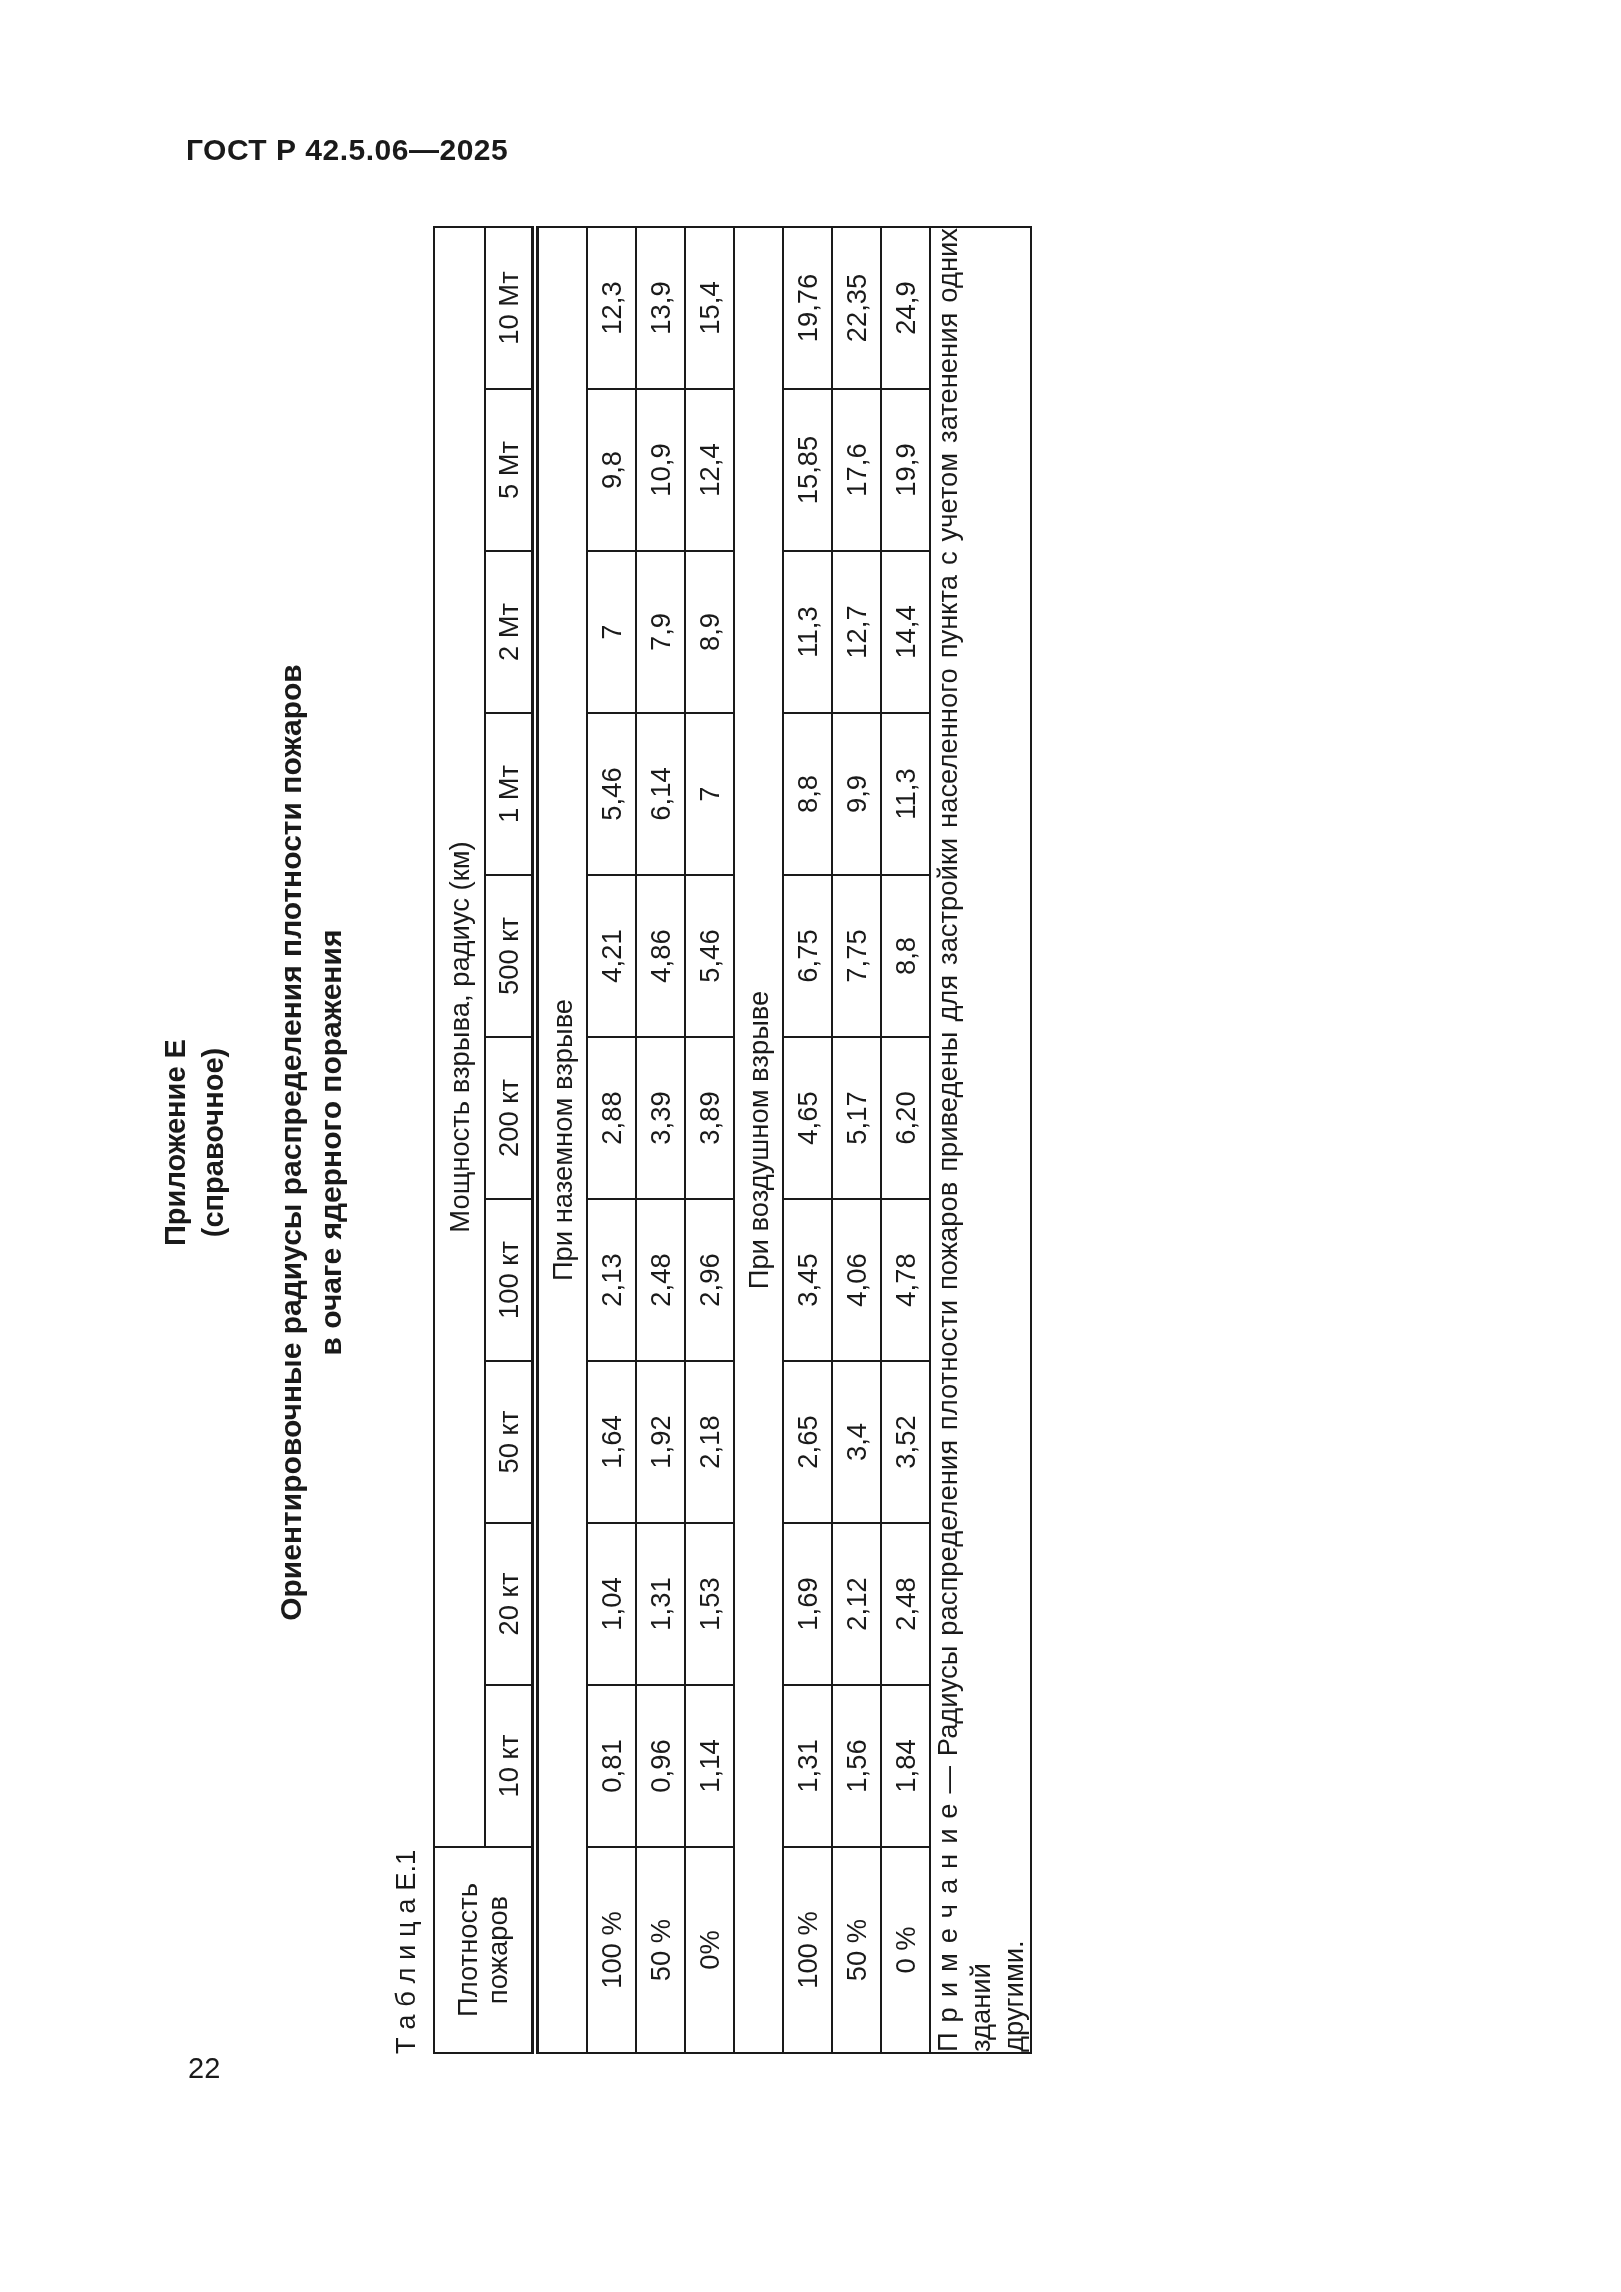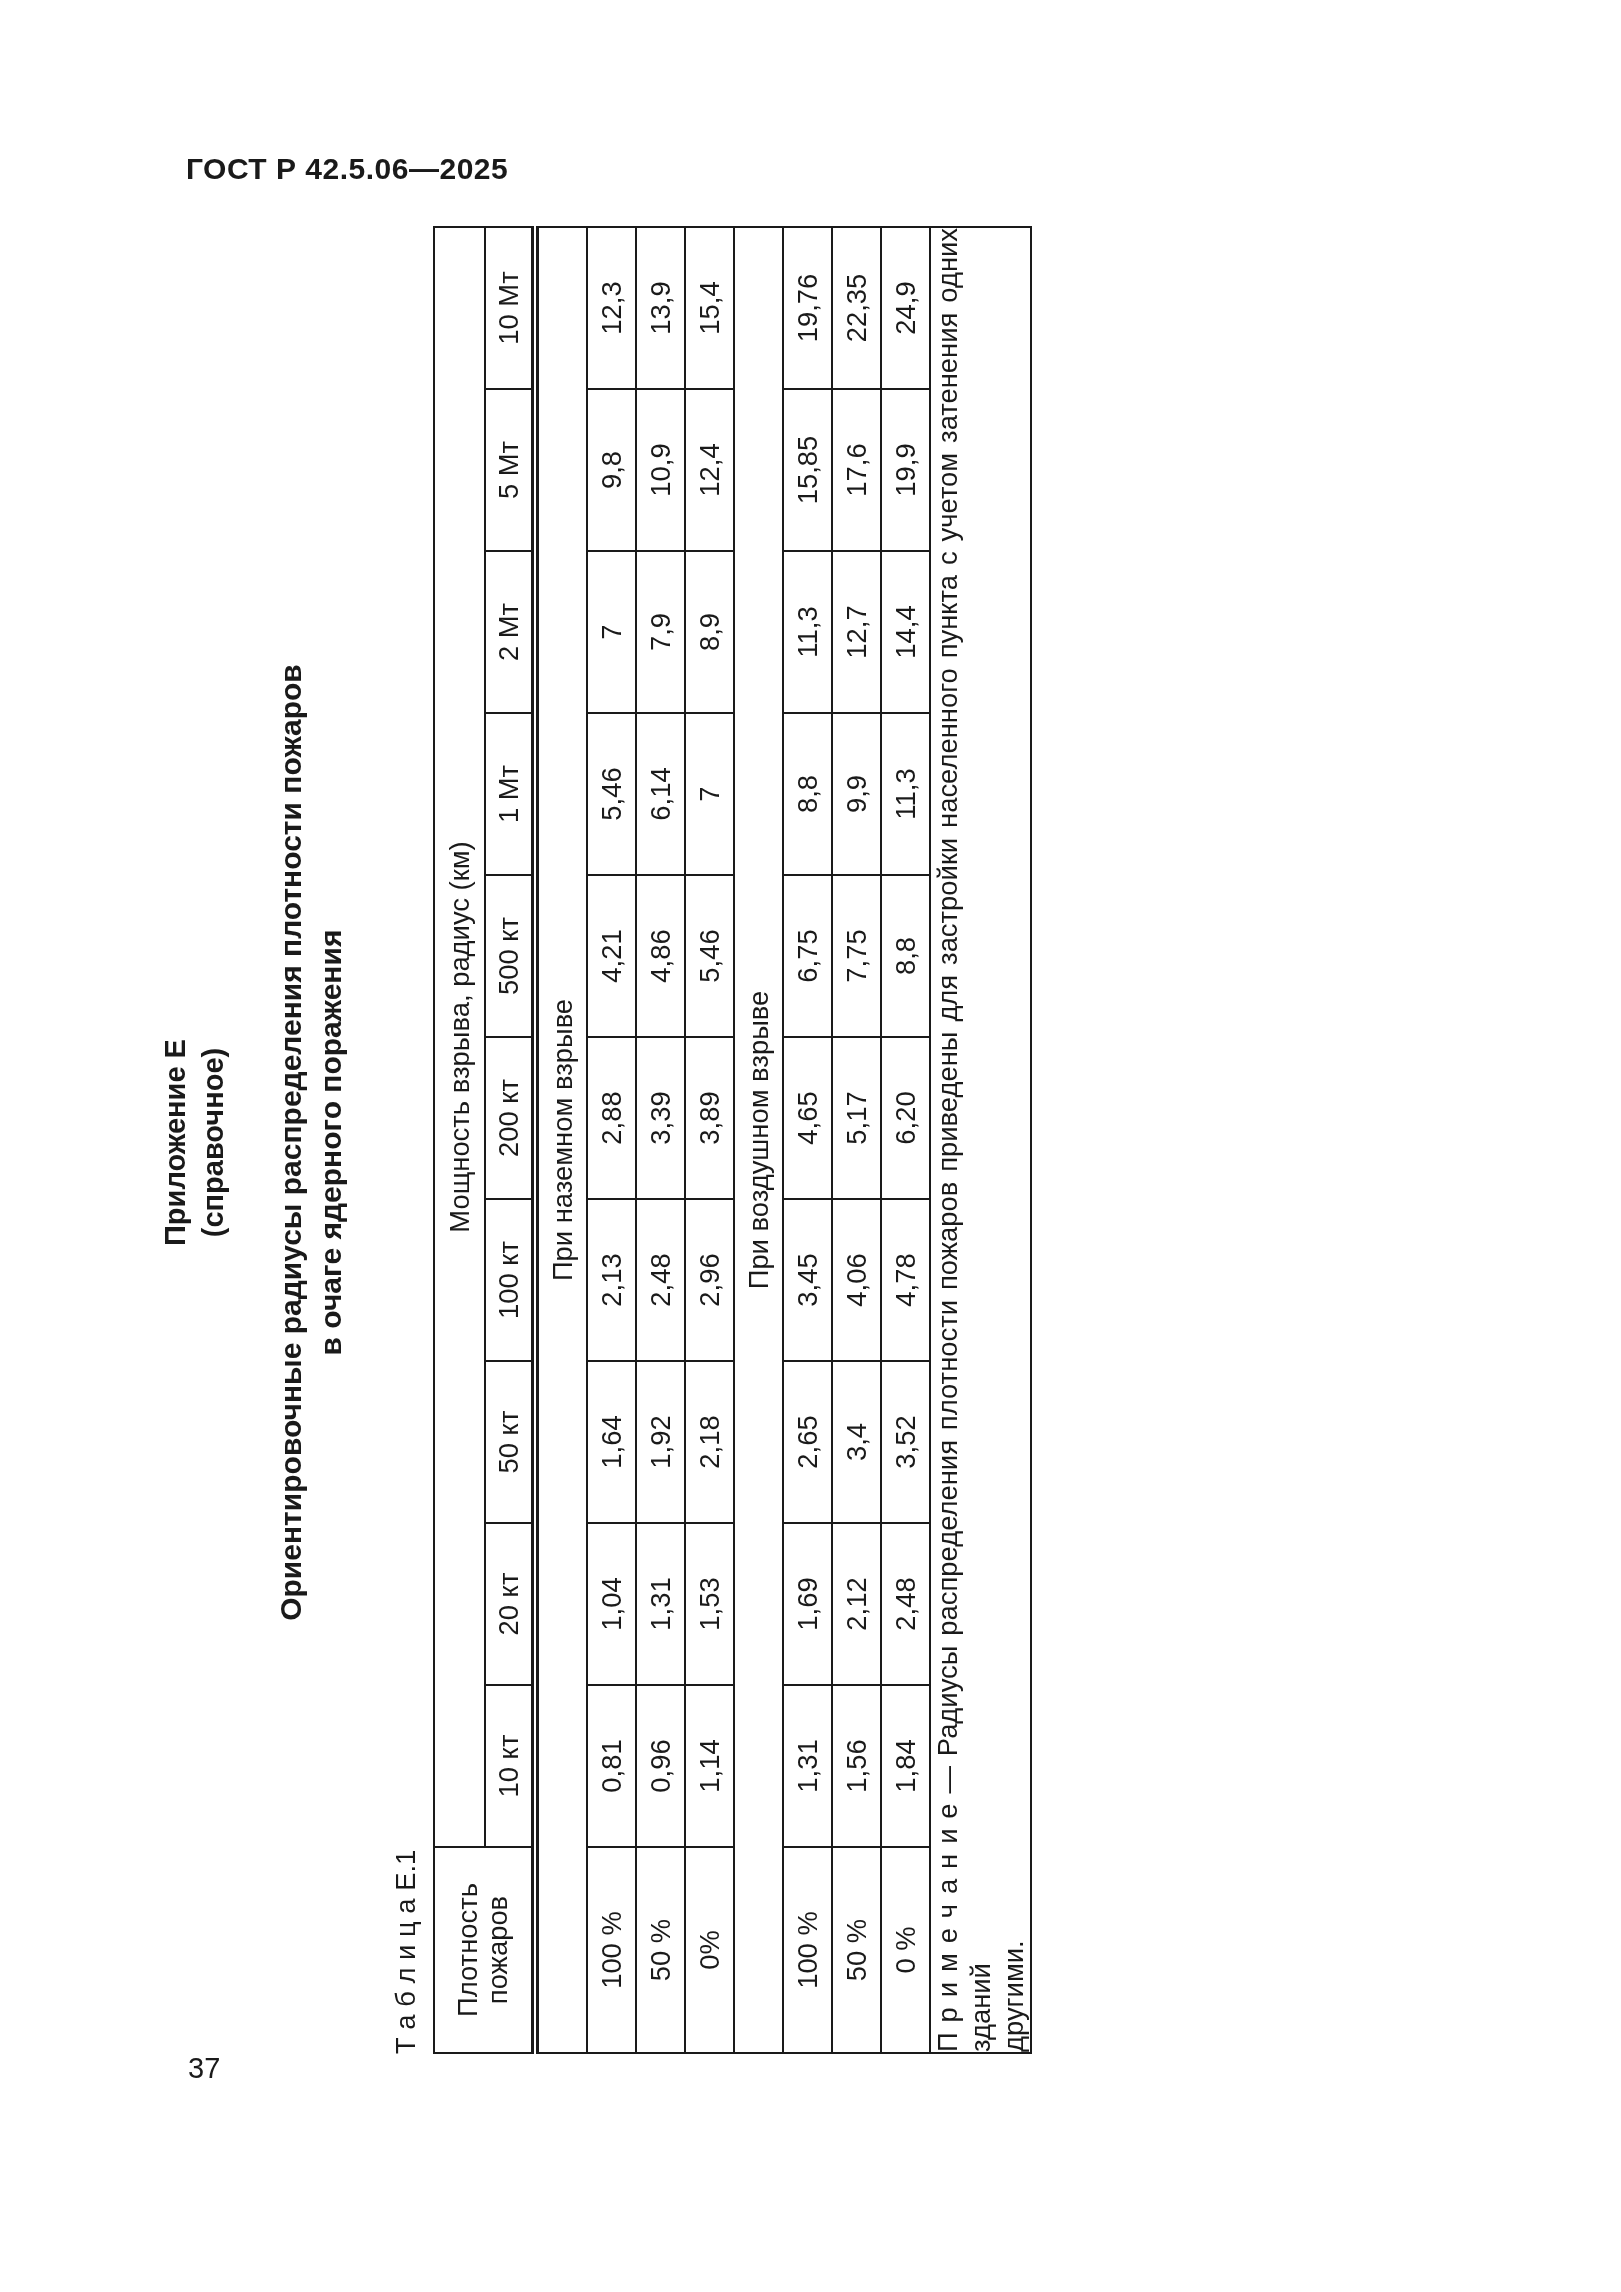--- a/index.html
+++ b/index.html
@@ -2,21 +2,21 @@
 <html><head>
 <meta charset="utf-8">
 <style>
   html,body{margin:0;padding:0;}
   body{
     width:1621px;height:2293px;position:relative;overflow:hidden;
     background:#ffffff;color:#1a1a1a;
     font-family:"Liberation Sans",sans-serif;
   }
   .doc-header{
-    position:absolute;left:186px;top:152px;
+    position:absolute;left:186px;top:133px;
     font-size:30px;font-weight:bold;letter-spacing:0.5px;white-space:nowrap;
   }
   .page-number{
     position:absolute;left:188px;top:2052px;font-size:29px;
   }
   
   .rotated-block{
     position:absolute;left:-338px;top:716px;width:1823px;height:853px;
     transform:rotate(-90deg);
   }
@@ -189,14 +189,14 @@
       <tr>
         <td colspan="11" class="note-cell">
           <div class="note-l1">П р и м е ч а н и е  —  Радиусы распределения плотности пожаров приведены для застройки населенного пункта с учетом затенения одних зданий</div>
           <div class="note-l2">другими.</div>
         </td>
       </tr>
     </tbody>
   </table>
 </div>
 
-<div class="page-number">37</div>
+<div class="page-number">22</div>
 
 
 </body></html>

